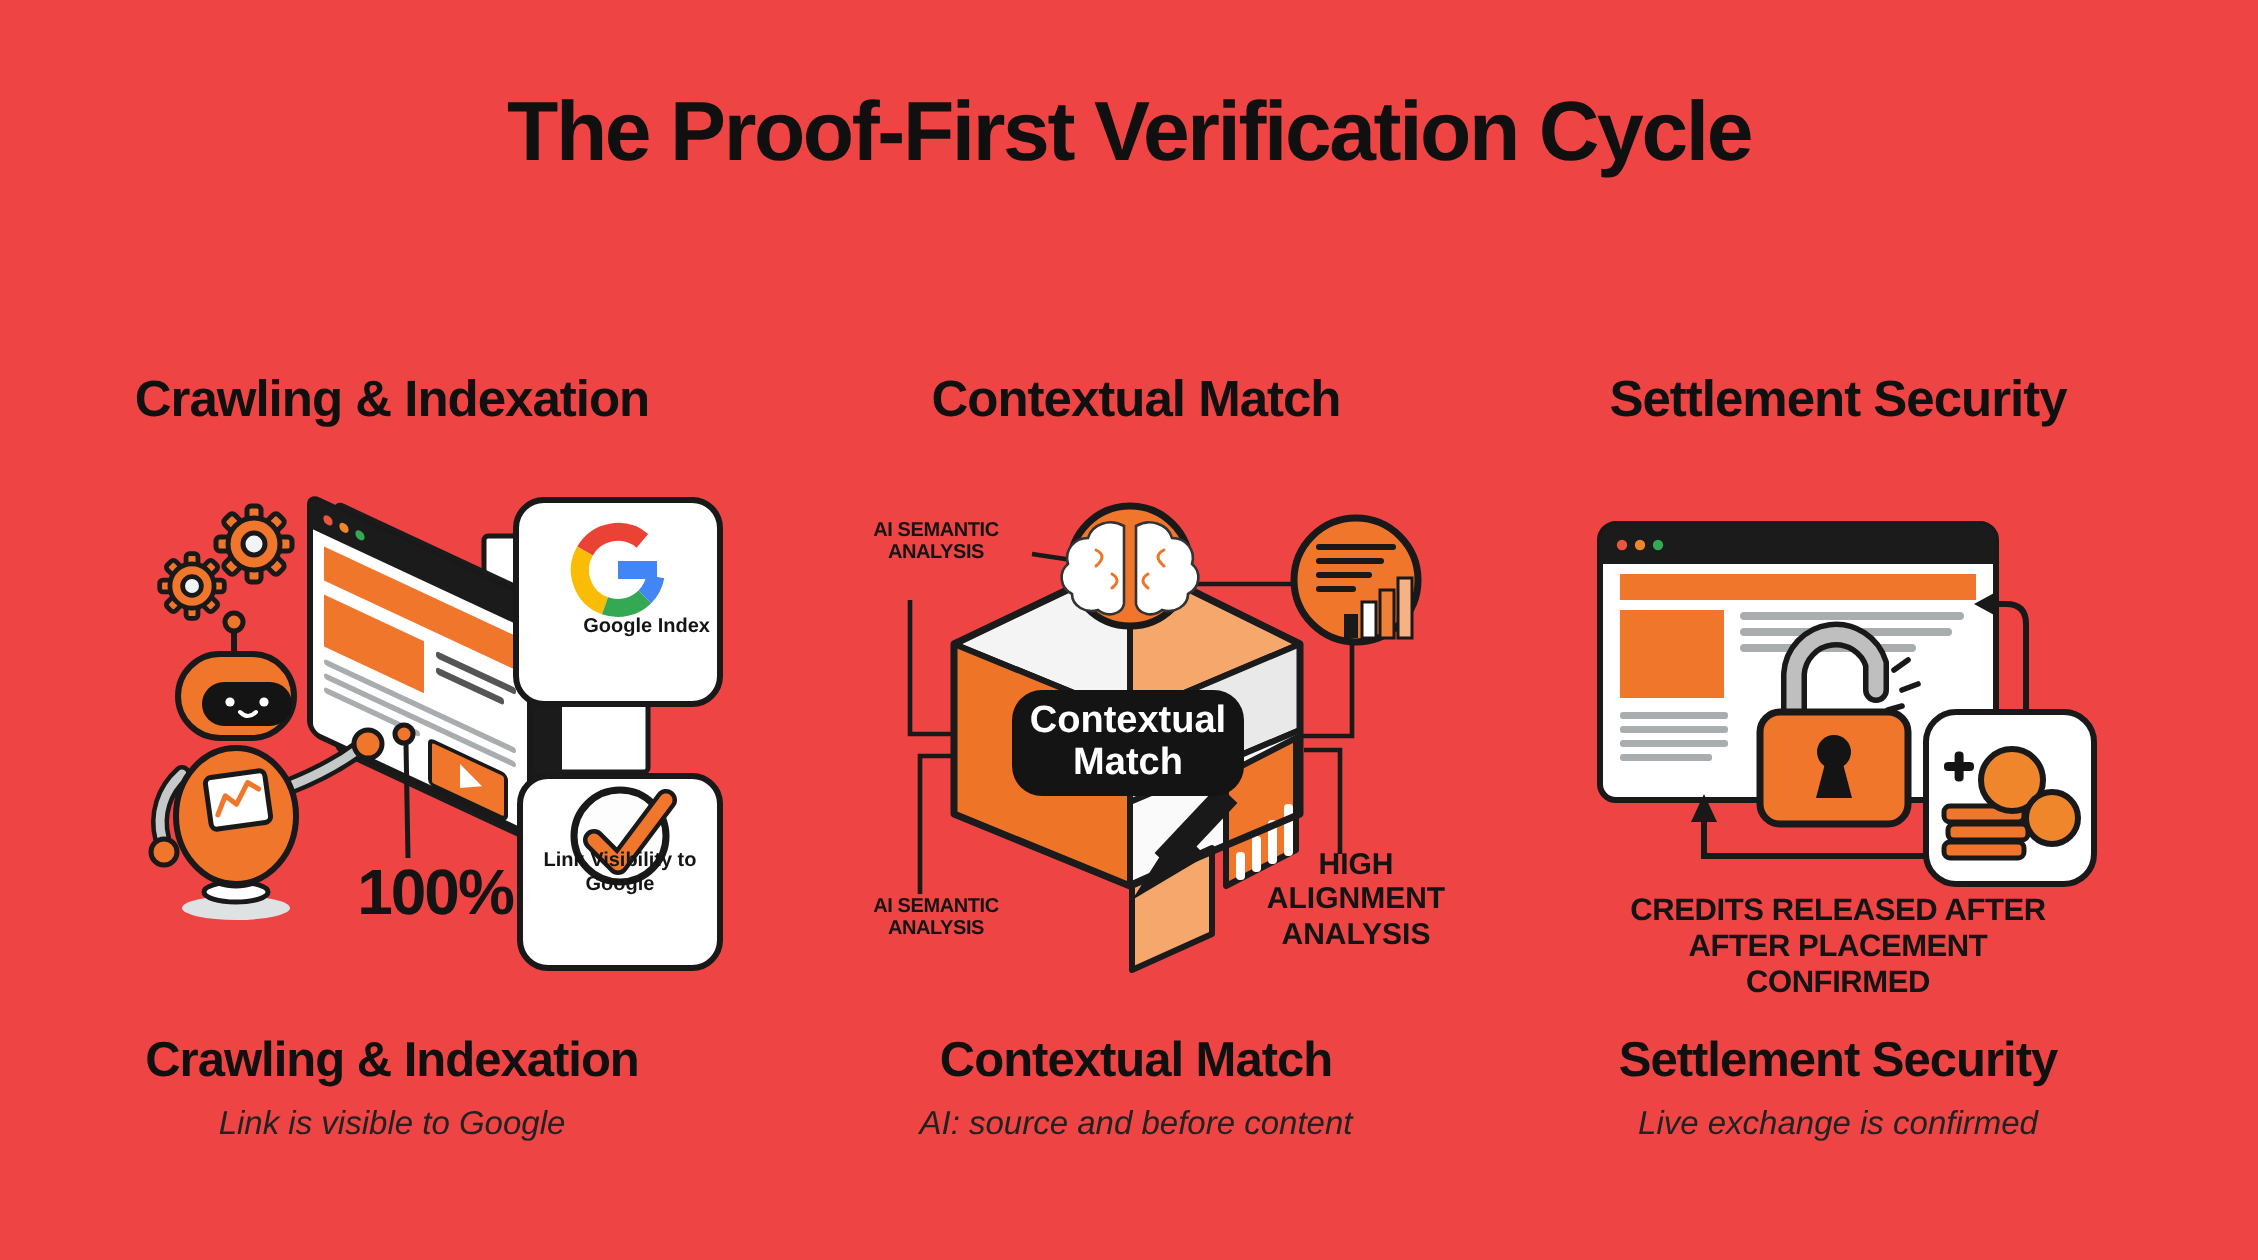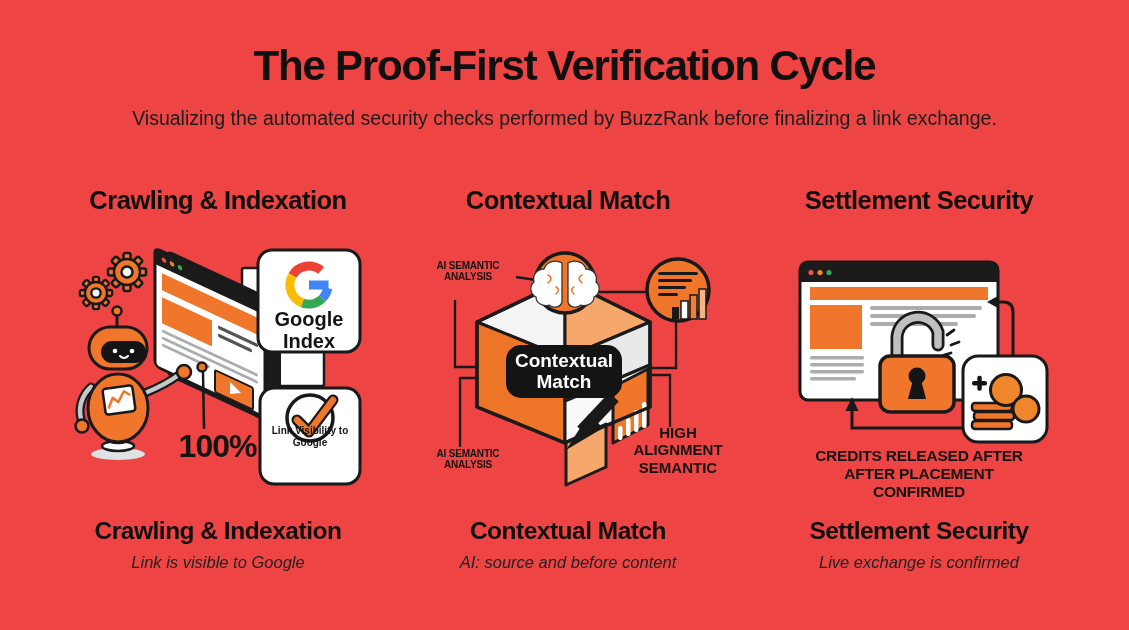--- a/index.html
+++ b/index.html
@@ -3,44 +3,43 @@
 <meta charset="utf-8">
 <style>
   html,body{margin:0;padding:0;}
   body{font-family:"Liberation Sans","DejaVu Sans",sans-serif;background:#e9ecee;}
   .canvas{position:relative;width:1129px;height:630px;background:#ef4444;overflow:hidden;}
   .abs{position:absolute;}
   .ctr{text-align:center;}
   .title{left:0;right:0;top:42px;font-size:42px;font-weight:800;letter-spacing:-1.2px;color:#101010;}
   .subtitle{left:0;right:0;top:107px;font-size:19.5px;font-weight:500;color:#1c1c1c;}
   .col-heading{top:186px;width:300px;font-size:25.5px;font-weight:700;letter-spacing:-0.5px;color:#101010;}
-  .h1x{left:68px;} .h2x{left:418px;} .h3x{left:769px;}
+  .h1x{left:46px;} .h2x{left:418px;} .h3x{left:769px;}
   .percent{left:140px;top:428px;width:115px;font-size:32px;font-weight:800;letter-spacing:-1px;color:#141414;margin-left:20px;}
   .card-label{font-weight:700;color:#141414;}
-  .google-label{left:263px;top:308px;width:92px;font-size:20px;line-height:1.12;}
+  .google-label{left:263px;top:308px;width:92px;font-size:10px;line-height:1.12;text-align:right;}
   .vis-label{left:264px;top:425px;width:92px;font-size:10px;line-height:1.18;}
   .ai-label{width:112px;font-size:10px;font-weight:700;line-height:1.12;letter-spacing:-0.2px;color:#141414;}
   .ai-top{left:412px;top:260px;} .ai-bottom{left:412px;top:448px;}
   .center-chip{left:508px;top:347px;width:112px;height:49px;background:#141414;border-radius:13px;
     display:flex;align-items:center;justify-content:center;color:#ffffff;font-size:19px;font-weight:700;
     line-height:1.08;text-align:center;box-shadow:0 0 0 2px #141414;}
   .high-label{left:618px;top:424px;width:120px;font-size:15px;font-weight:800;line-height:1.15;color:#141414;}
   .credits-label{left:800px;top:447px;width:238px;font-size:15.5px;font-weight:800;line-height:1.15;letter-spacing:-0.2px;color:#141414;}
   .caption{top:517px;width:300px;}
   .caption .cap-title{font-size:24.5px;font-weight:700;letter-spacing:-0.5px;color:#101010;}
   .caption .cap-sub{margin-top:8px;font-size:16.5px;font-weight:400;color:#222;font-style:italic;}
   svg{position:absolute;overflow:visible;}
 </style>
 </head>
 <body>
 
 <div class="canvas">
 
   <div class="abs ctr title">The Proof-First Verification Cycle</div>
-  <div class="abs ctr subtitle">Visualizing the automated security checks performed by BuzzRank before finalizing a link exchange.</div>
 
   <div class="abs ctr col-heading h1x">Crawling &amp; Indexation</div>
   <div class="abs ctr col-heading h2x">Contextual Match</div>
   <div class="abs ctr col-heading h3x">Settlement Security</div>
 
   <svg style="left:60px;top:235px" width="330" height="270" viewBox="0 0 330 270">
 
     <g transform="translate(67,37)">
       <g fill="#f0762c" stroke="#191919" stroke-width="2.5">
         <rect x="-3.5" y="-19" width="7" height="10" rx="2"></rect>
@@ -258,21 +257,21 @@
 
   <div class="abs ctr percent">100%</div>
   <div class="abs ctr card-label google-label">Google Index</div>
   <div class="abs ctr card-label vis-label">Link Visibility to Google</div>
 
   <div class="abs ctr ai-label ai-top">AI SEMANTIC ANALYSIS</div>
   <div class="abs ctr ai-label ai-bottom">AI SEMANTIC ANALYSIS</div>
   <div class="abs center-chip">
     <span>Contextual Match</span>
   </div>
-  <div class="abs ctr high-label">HIGH ALIGNMENT SEMANTIC</div>
+  <div class="abs ctr high-label">HIGH ALIGNMENT ANALYSIS</div>
 
   <div class="abs ctr credits-label">CREDITS RELEASED AFTER AFTER PLACEMENT CONFIRMED</div>
 
   <div class="abs ctr caption h1x">
     <div class="cap-title">Crawling &amp; Indexation</div>
     <div class="cap-sub">Link is visible to Google</div>
   </div>
   <div class="abs ctr caption h2x">
     <div class="cap-title">Contextual Match</div>
     <div class="cap-sub">AI: source and before content</div>

